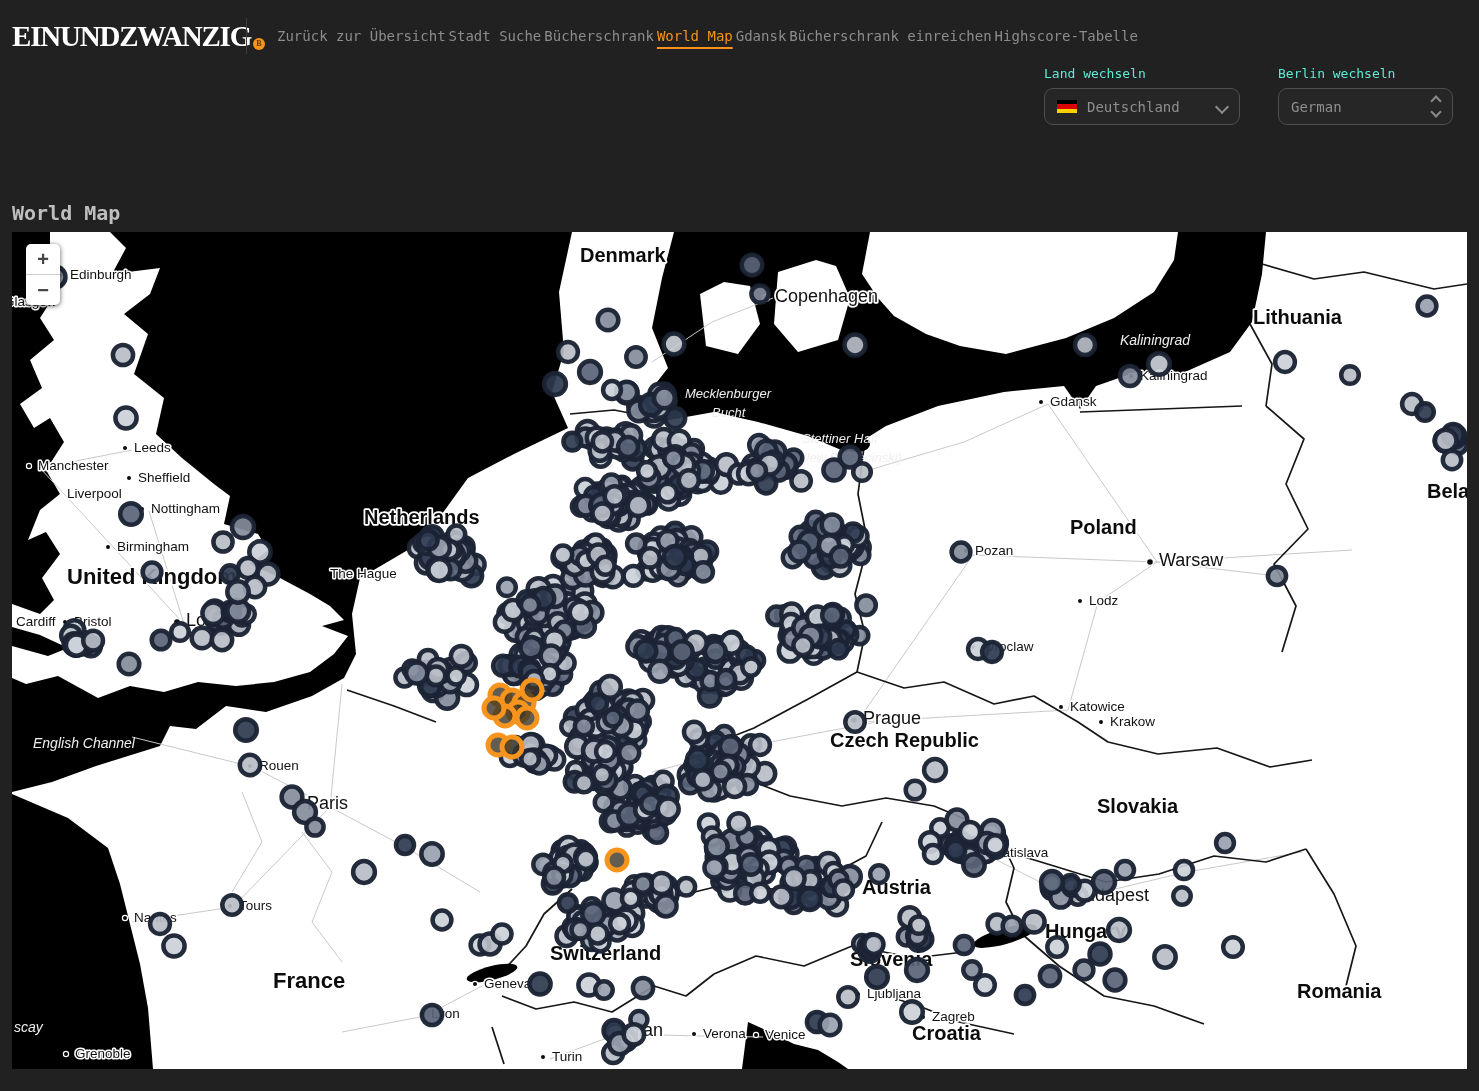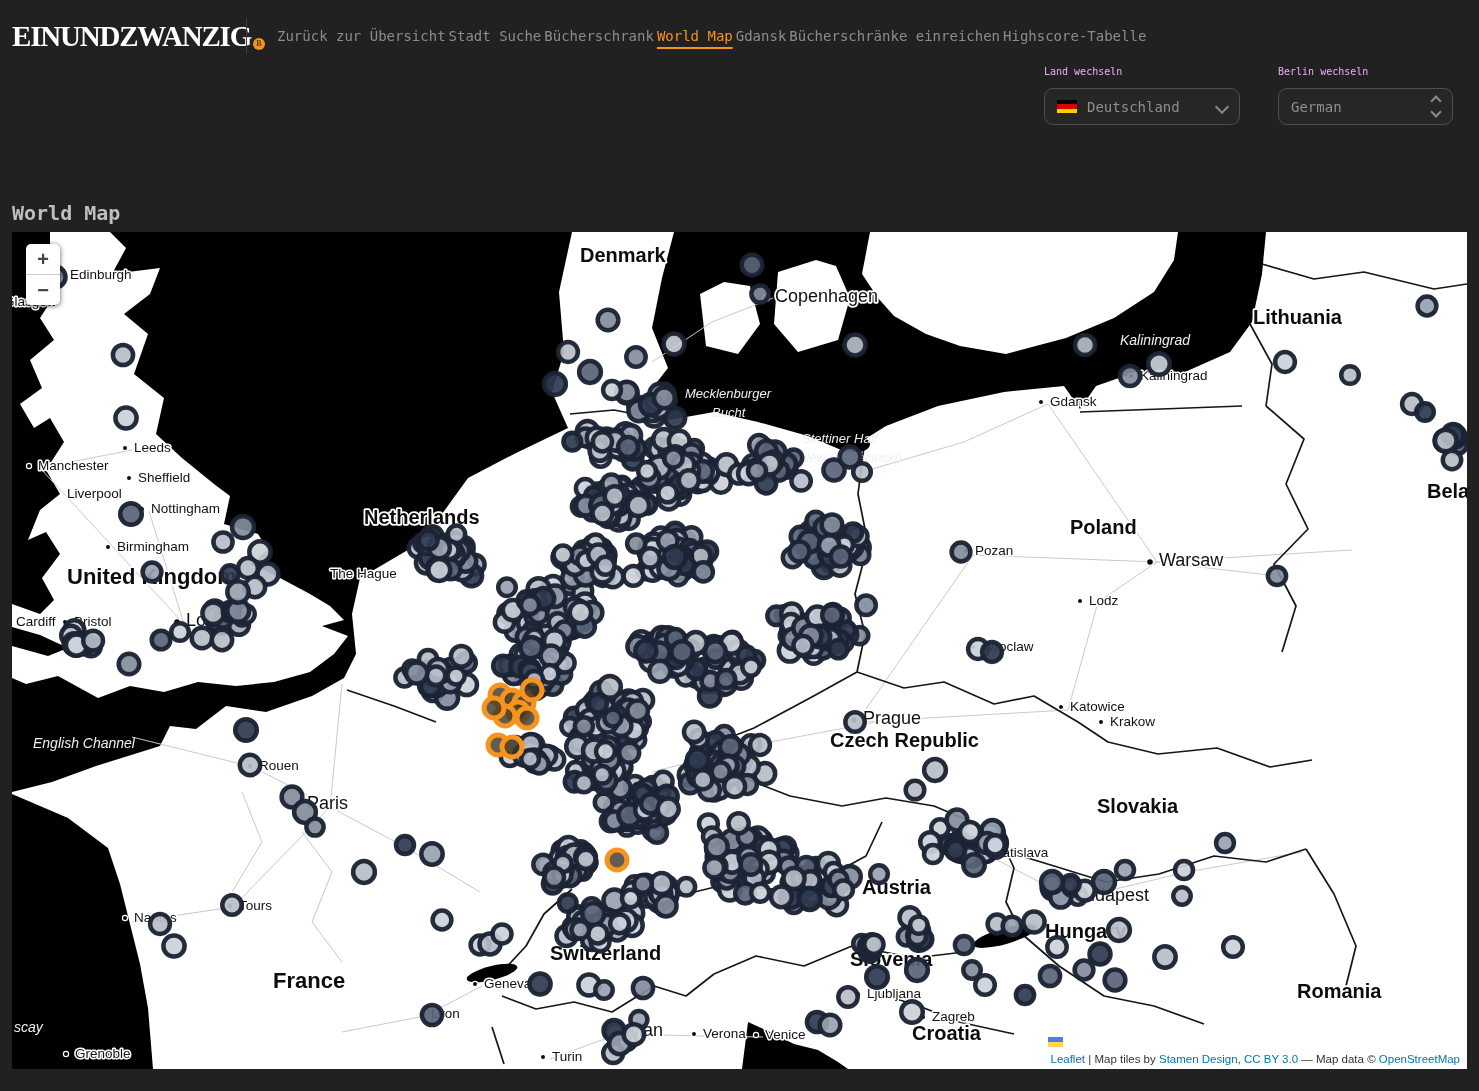--- a/index.html
+++ b/index.html
@@ -10,21 +10,21 @@
   .logo{position:absolute;left:12px;top:20px;font-family:Liberation Serif, serif;
         font-weight:bold;font-size:29px;letter-spacing:-1.2px;color:#ffffff;white-space:nowrap}
   .logo-badge{display:inline-block;width:12px;height:12px;border-radius:50%;margin-left:2px;
         position:relative;top:0;text-align:center;font-size:8px;line-height:12px;
         font-weight:bold;color:#5b3a00;letter-spacing:0}
   .nav-divider{position:absolute;left:246px;top:18px;width:1px;height:36px;background:#3e3e3e}
   .main-nav{position:absolute;left:277px;top:28px;display:flex;gap:3px;font-size:14px;white-space:nowrap}
   .nav-link{color:#8c8c8c;text-decoration:none;cursor:pointer}
   .nav-link.active{color:#f7931a;text-decoration:underline;text-underline-offset:6px;text-decoration-thickness:1.5px}
 
-  .ctl-label{position:absolute;font-size:10px;color:#f0abfc}
+  .ctl-label{position:absolute;font-size:13px;color:#5eead4}
   .select-box{position:absolute;height:37px;background:#262626;border:1px solid #4e4e4e;border-radius:9px;
         display:flex;align-items:center;padding:0 12px;box-sizing:border-box;color:#8f8f8f;
         font-size:14px;cursor:pointer}
   .flag-de{width:20px;height:13px;margin-right:10px;display:flex;flex-direction:column;flex:0 0 auto}
   .flag-de span{flex:1}
   .chev{width:8px;height:8px;border-right:2px solid #8a8a8a;border-bottom:2px solid #8a8a8a;flex:0 0 auto}
   .chev.down{transform:rotate(45deg)}
   .chev-sm{width:6px;height:6px;border-right:2px solid #8a8a8a;border-bottom:2px solid #8a8a8a}
   .spacer{flex:1}
   .updown{display:flex;flex-direction:column;gap:3px;align-items:center}
@@ -63,21 +63,21 @@
 <body>
 
 <div class="logo"><span>EINUNDZWANZIG</span><span class="logo-badge" style="background: rgb(247, 147, 26);">B</span></div>
 <div class="nav-divider"></div>
 <nav class="main-nav">
     <a class="nav-link">Zurück zur Übersicht</a>
     <a class="nav-link">Stadt Suche</a>
     <a class="nav-link">Bücherschrank</a>
     <a class="nav-link active">World Map</a>
     <a class="nav-link">Gdansk</a>
-    <a class="nav-link">Bücherschränke einreichen</a>
+    <a class="nav-link">Bücherschrank einreichen</a>
     <a class="nav-link">Highscore-Tabelle</a>
   </nav>
 
 <div class="ctl-label" style="left:1044px;top:66px">Land wechseln</div>
 <div class="select-box" style="left:1044px;top:88px;width:196px">
   <span class="flag-de">
       <span style="background: rgb(0, 0, 0);"></span>
       <span style="background: rgb(221, 0, 0);"></span>
       <span style="background: rgb(255, 206, 0);"></span>
     </span>
@@ -1543,20 +1543,13 @@
         <circle cx="500" cy="515" r="10" fill="#3a3428" fill-opacity="0.8" stroke="#f7941d" stroke-width="5"></circle>
         <circle cx="605" cy="628" r="10" fill="#3a3428" fill-opacity="0.8" stroke="#f7941d" stroke-width="5"></circle>
       </g>
     </svg>
 
   <div class="zoomctl">
     <div class="zoombtn">+</div>
     <div class="zoombtn minus">−</div>
   </div>
 
-  <div class="attribution">
-    <span class="ua-flag">
-        <span style="background: rgb(75, 127, 224);"></span>
-        <span style="background: rgb(255, 217, 72);"></span>
-      </span>
-    <a>Leaflet</a><span> | </span><span>Map tiles by </span><a>Stamen Design</a><span>, </span><a>CC BY 3.0</a><span> — Map data © </span><a>OpenStreetMap</a>
-  </div>
 </div>
 
 </body></html>

